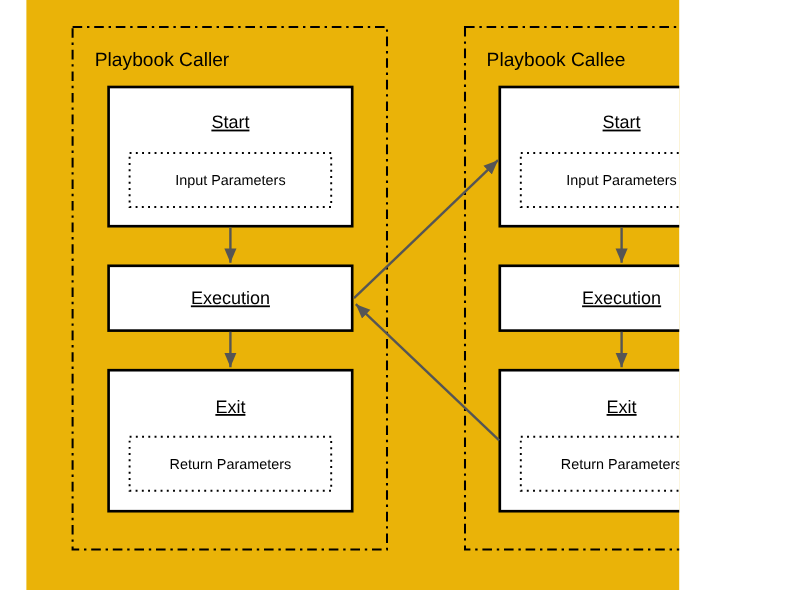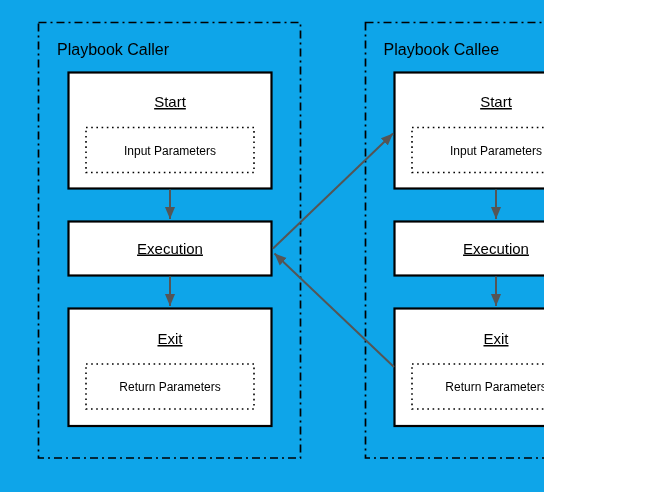--- a/index.html
+++ b/index.html
@@ -6,22 +6,23 @@
   html, body {
     margin: 0;
     padding: 0;
     background: #ffffff;
     font-family: "Liberation Sans", sans-serif;
   }
   .stage {
     position: relative;
     width: 544px;
     height: 492px;
-    background: #0ea5e9;
+    background: #eab308;
     overflow: hidden;
+    margin-left: 22px;
   }
   svg { display: block; }
   .group-rect {
     fill: none;
     stroke: #000000;
     stroke-width: 1.7;
     stroke-dasharray: 8 4 2 4;
   }
   .node-rect {
     fill: #ffffff;

